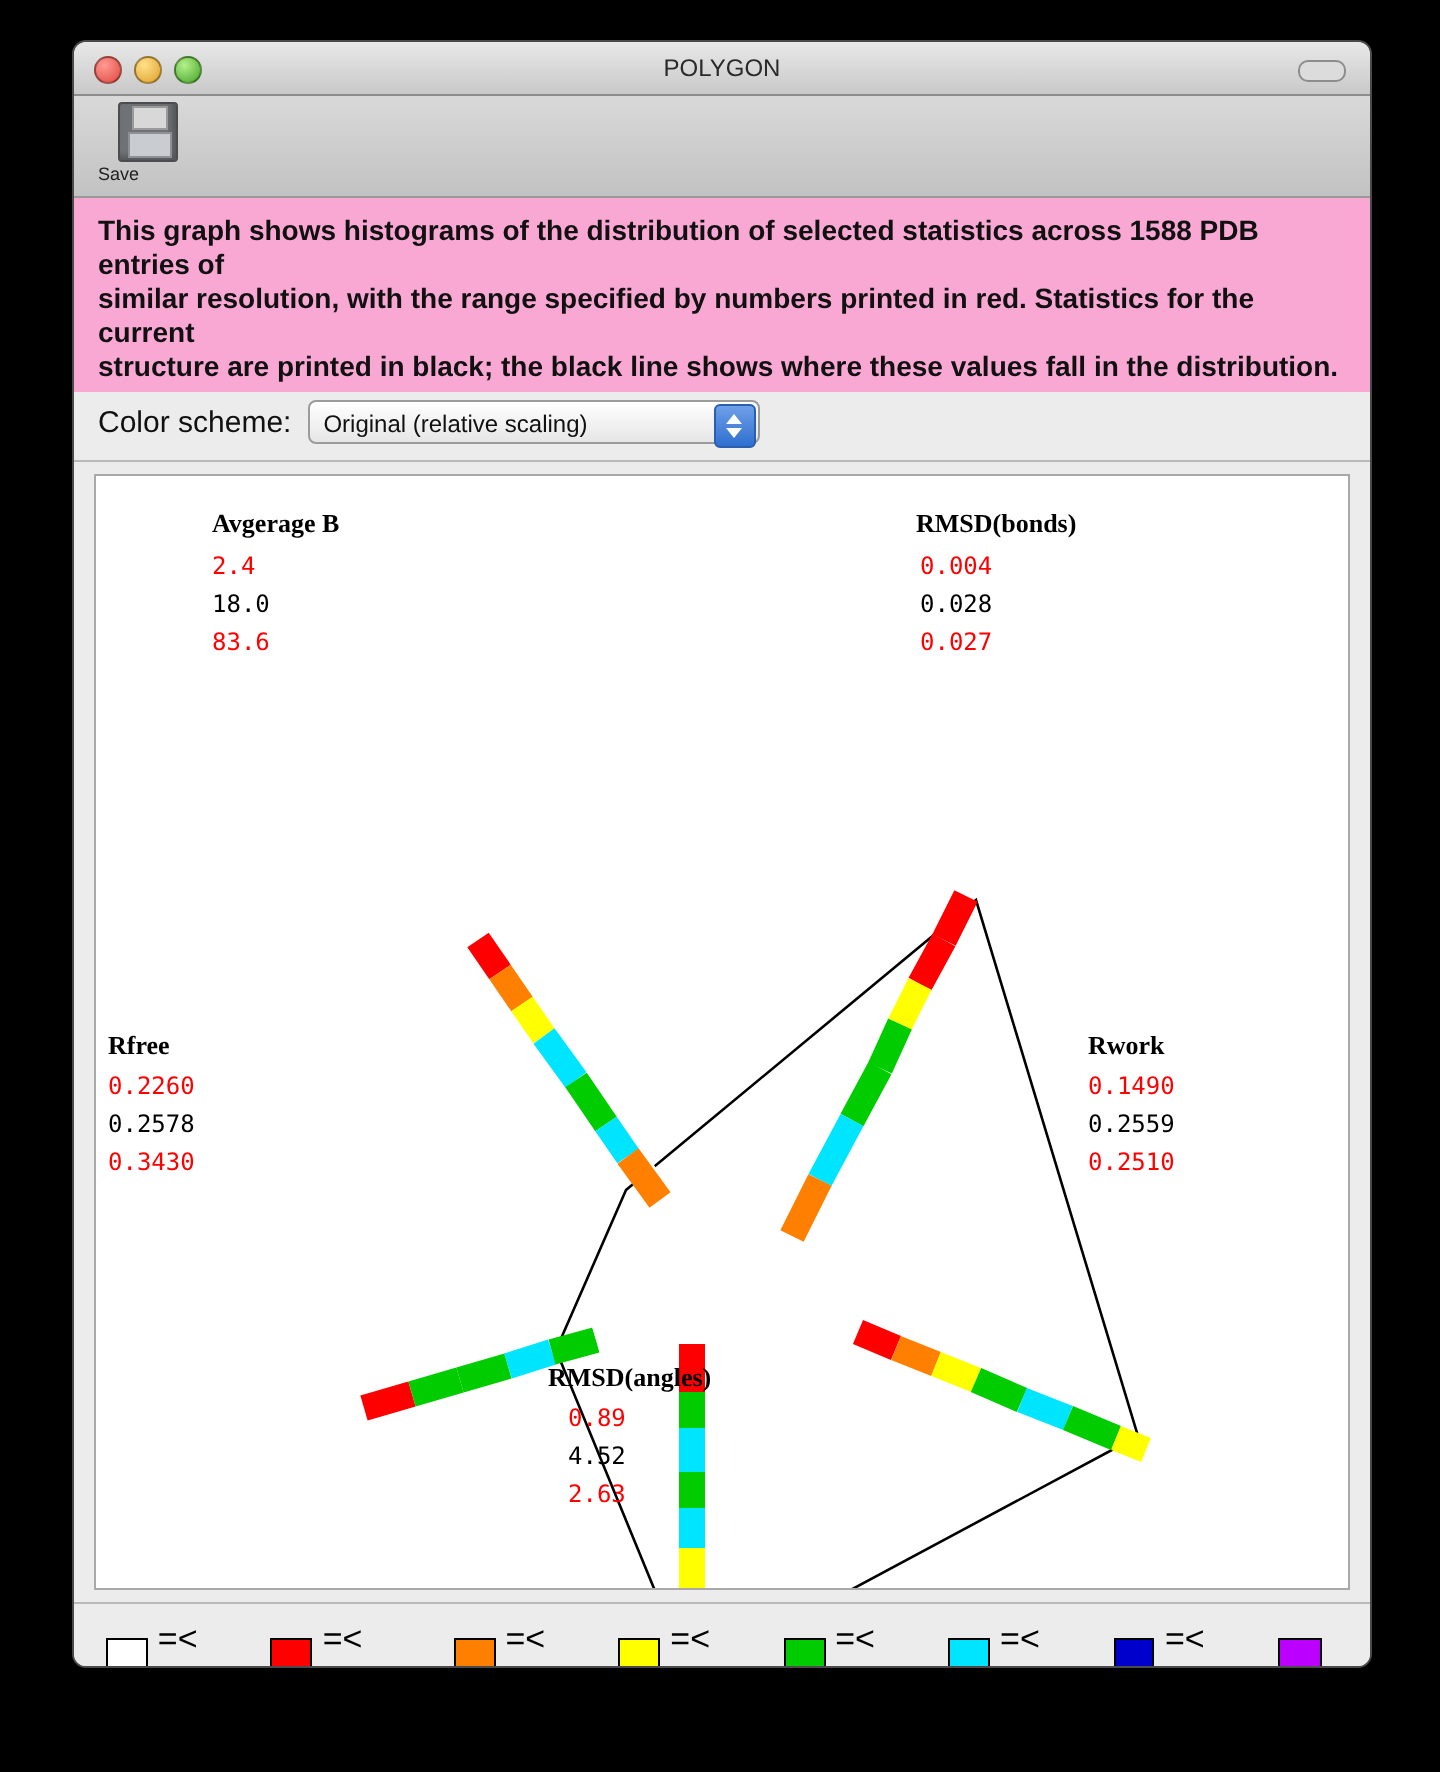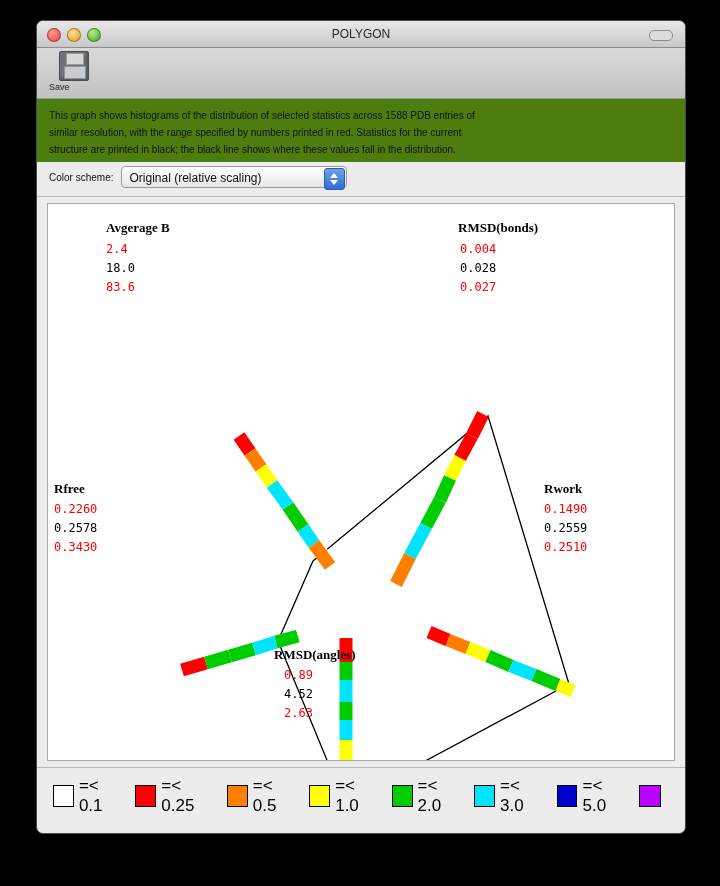--- a/index.html
+++ b/index.html
@@ -100,35 +100,36 @@
   .floppy:after {
     content: "";
     position: absolute;
     left: 4px; bottom: 1px;
     width: 20px; height: 11px;
     background: #c9ccd0;
     border: 1px solid #8d9094;
   }
   
   #desc {
-    background: #4d7c0f;
+    background: #f9a8d4;
     padding: 8px 12px 4px 12px;
-    font-size: 10px;
+    font-size: 14px;
     line-height: 17px;
     color: #111;
+    font-weight: bold;
   }
   #scheme-row {
     background: #ECECEC;
     padding: 4px 12px 8px 12px;
     display: flex;
     align-items: center;
     gap: 8px;
     border-bottom: 1px solid #b9b9b9;
   }
-  #scheme-row .lbl { font-size: 10px; color: #111; }
+  #scheme-row .lbl { font-size: 15px; color: #111; }
   .popup {
     position: relative;
     width: 226px;
     height: 22px;
     background: linear-gradient(#ffffff, #e6e6e6);
     border: 1px solid #9b9b9b;
     border-radius: 4px;
     font-size: 12px;
     color: #111;
     line-height: 22px;

